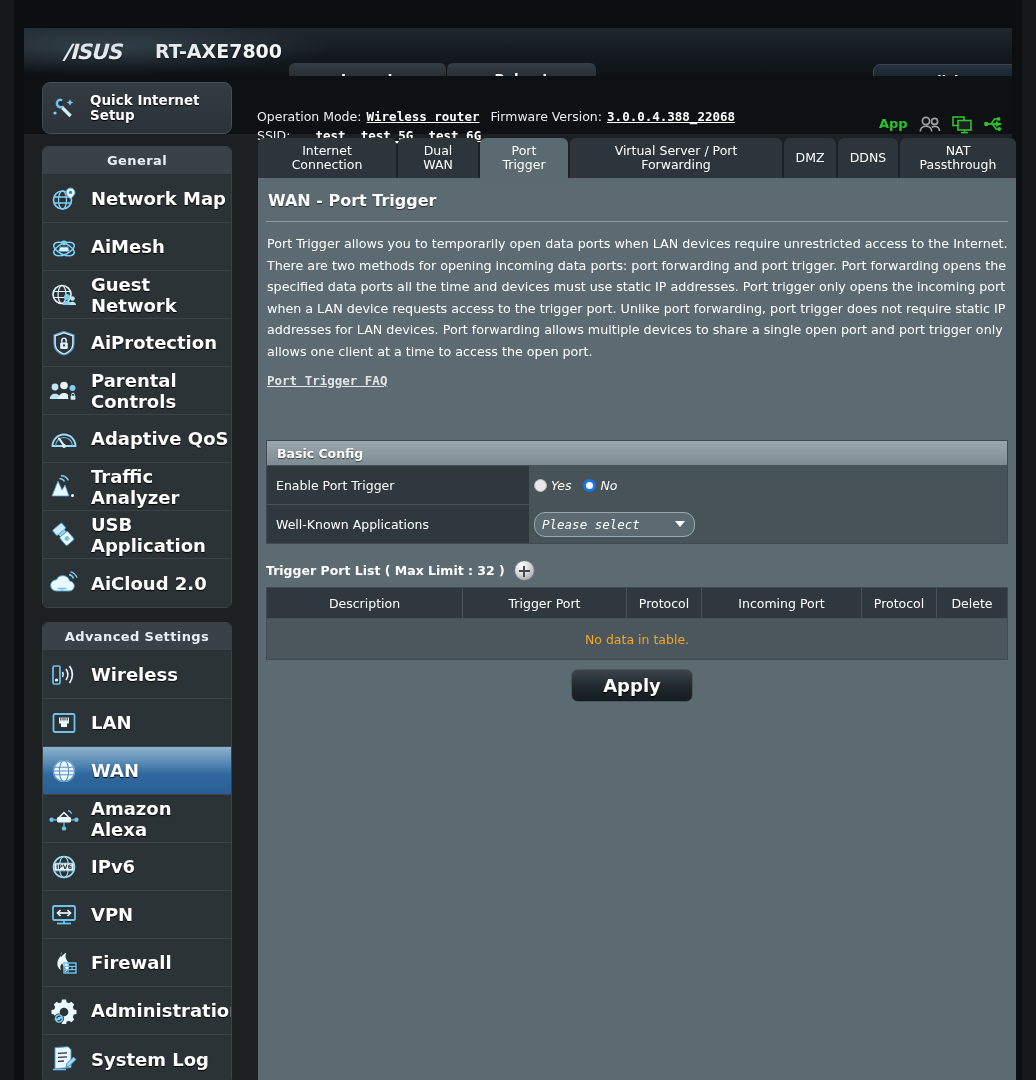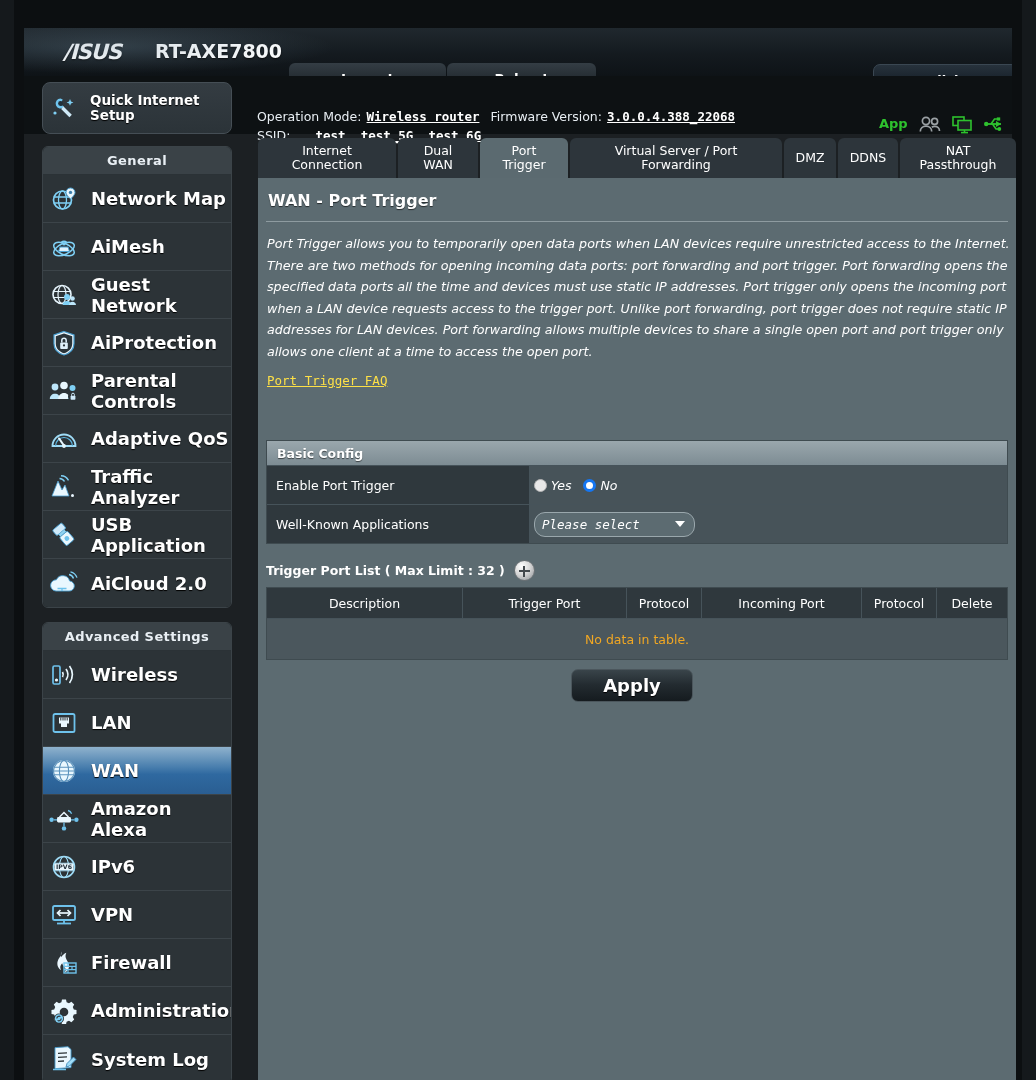--- a/index.html
+++ b/index.html
@@ -148,25 +148,25 @@
   .page-title {
     position: absolute; left: 10px; top: 13px;
     color: #ffffff; font-size: 16px; font-weight: bold; text-shadow: 0 1px 1px rgba(0,0,0,.6);
   }
   .title-rule {
     position: absolute; left: 8px; top: 43px; width: 742px; height: 1px;
     background: #8e9ba0;
   }
   .desc {
     position: absolute; left: 9px; top: 55px; width: 744px;
-    color: #ffffff; font-size: 12.7px; line-height: 21.5px; font-style: italic;
+    color: #ffffff; font-size: 12.7px; line-height: 21.5px;
   }
   .faq-link {
     position: absolute; left: 9px; top: 195px;
-    color: #fde047; font-size: 12.5px; font-weight: normal;
+    color: #e5e5e5; font-size: 12.5px; font-weight: bold;
     font-family: "DejaVu Sans Mono", monospace;
     text-decoration: underline; cursor: pointer;
   }
 
   
   #basic { position: absolute; left: 8px; top: 262px; width: 742px; border: 1px solid #3f4b50; }
   .sec-head {
     height: 24px; background: linear-gradient(180deg,#9aa7ad 0%, #7d8c93 100%);
     display: flex; align-items: center;
   }

